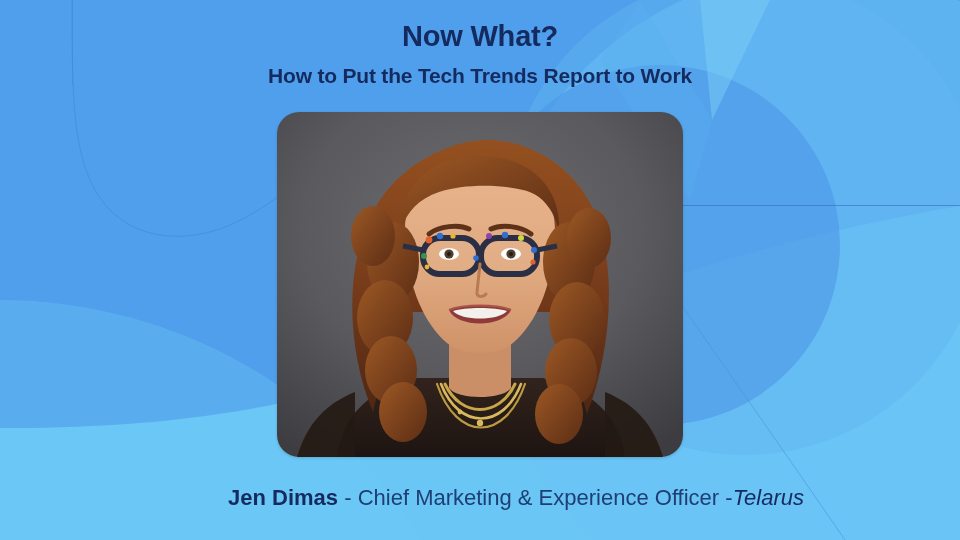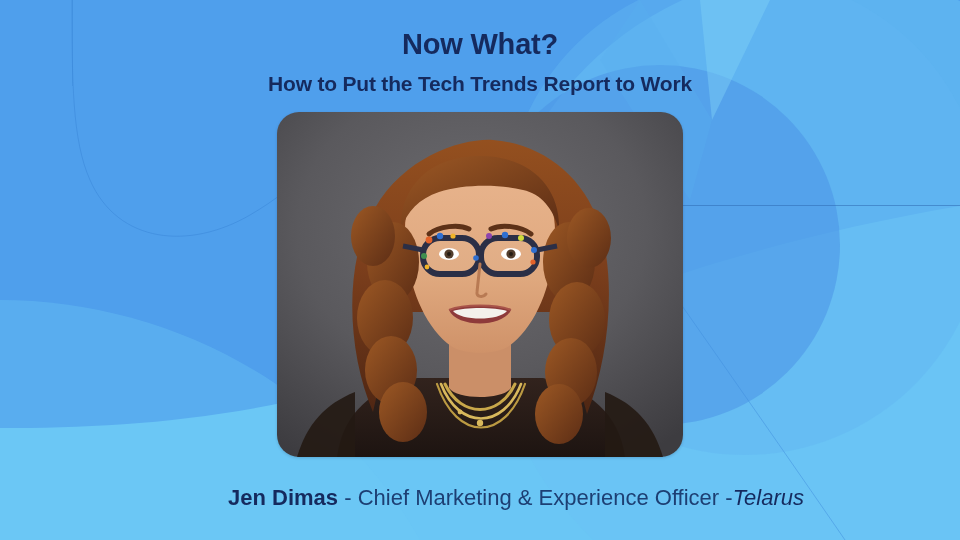--- a/index.html
+++ b/index.html
@@ -36,21 +36,21 @@
     text-align: center;
     z-index: 5;
   }
   .title-line-1 {
     display: block;
     font-size: 29px;
     font-weight: bold;
     letter-spacing: -0.2px;
     color: #152a5e;
     line-height: 1.25;
-    margin: 8px;
+    margin: 0;
   }
   .title-line-2 {
     display: block;
     font-size: 21px;
     font-weight: bold;
     letter-spacing: -0.2px;
     color: #152a5e;
     line-height: 1.25;
     margin: 9px 0 0 0;
   }

